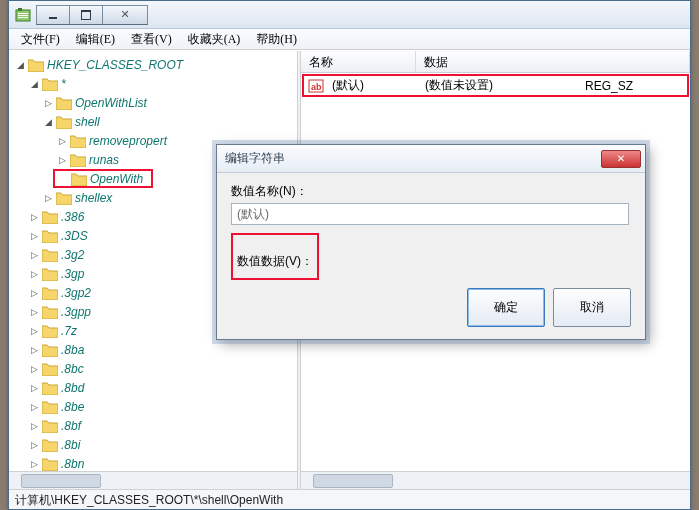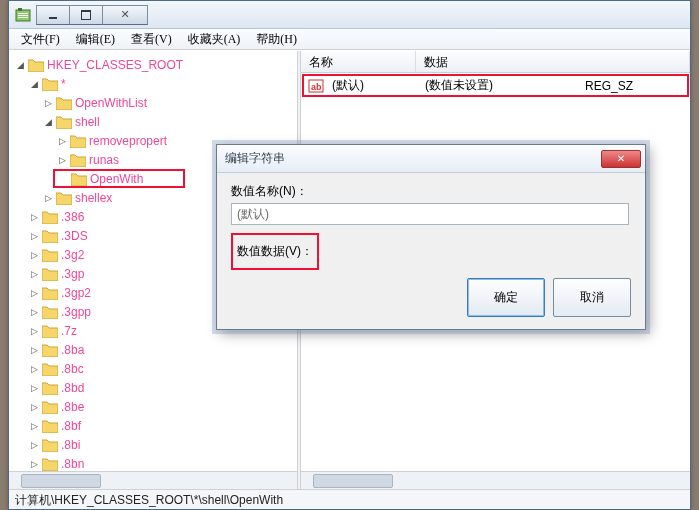--- a/index.html
+++ b/index.html
@@ -39,21 +39,21 @@
   .splitter { width:4px; background:#eef2f7; cursor:ew-resize; border-left:1px solid #d0d0d0; border-right:1px solid #d0d0d0;}
 
   
   .tree-pane { width:288px; background:#fff; font-size:12px; overflow:hidden; display:flex; flex-direction:column;}
   .tree { flex:1; overflow:auto; padding:4px 0 0 0;}
   .tv-row { display:flex; align-items:center; height:19px; white-space:nowrap; }
   .tv-toggle { width:11px; height:11px; margin:0 2px; display:inline-flex; align-items:center; justify-content:center; font-size:9px; color:#555;}
   .tv-toggle.empty{visibility:hidden;}
   .folder-ico{display:inline-block;width:16px;height:14px;margin-right:3px;}
   .folder-ico svg{display:block;}
-  .tv-label{color:#ec4899;}
+  .tv-label{color:#0f766e;font-style:italic;}
   .indent{display:inline-block;}
 
   .hl-box { border:2px solid #e13; }
 
   
   .list-pane { flex:1; display:flex; flex-direction:column; overflow:hidden;}
   .list-header {
     height:22px; display:flex; background:linear-gradient(#fdfdfe,#ecf0f5);
     border-bottom:1px solid #c8d0da; font-size:12px;
   }
@@ -187,21 +187,21 @@
         <div class="tv-row">
           <span class="indent" style="width:46px"></span>
           <span class="tv-toggle">▷</span>
           <span class="folder-ico">
               <svg viewBox="0 0 16 14">
                 <path d="M0 2h5l2 2h9v9a1 1 0 0 1-1 1H1a1 1 0 0 1-1-1z" fill="#f6d66b" stroke="#caa636"></path>
               </svg>
             </span>
           <span class="tv-label">runas</span>
         </div>
-        <div class="tv-row hl-box" style="margin-left:44px;width:132px;padding:0 1px">
+        <div class="tv-row hl-box" style="margin-left:44px;width:100px;padding:0 1px">
           <span class="tv-toggle empty"></span>
           <span class="folder-ico">
               <svg viewBox="0 0 16 14">
                 <path d="M0 2h5l2 2h9v9a1 1 0 0 1-1 1H1a1 1 0 0 1-1-1z" fill="#f6d66b" stroke="#caa636"></path>
               </svg>
             </span>
           <span class="tv-label">OpenWith</span>
         </div>
         <div class="tv-row">
           <span class="indent" style="width:32px"></span>
@@ -394,21 +394,21 @@
 
 <div class="dialog">
   <div class="dlg-titlebar">
     <div class="dlg-title">编辑字符串</div>
     <div class="dlg-close">✕</div>
   </div>
   <div class="dlg-body">
     <label>数值名称(N)：</label>
     <input type="text" readonly="" value="(默认)" style="">
     <div style="height:8px"></div>
-    <div class="hl-box" style="padding:8px 4px 5px;display:inline-block;width:auto">
+    <div class="hl-box" style="padding:18px 4px 5px;display:inline-block;width:auto">
       <label>数值数据(V)：</label>
     </div>
     <div class="dlg-buttons">
       <button class="primary">确定</button>
       <button>取消</button>
     </div>
   </div>
 </div>
 
 </body></html>

